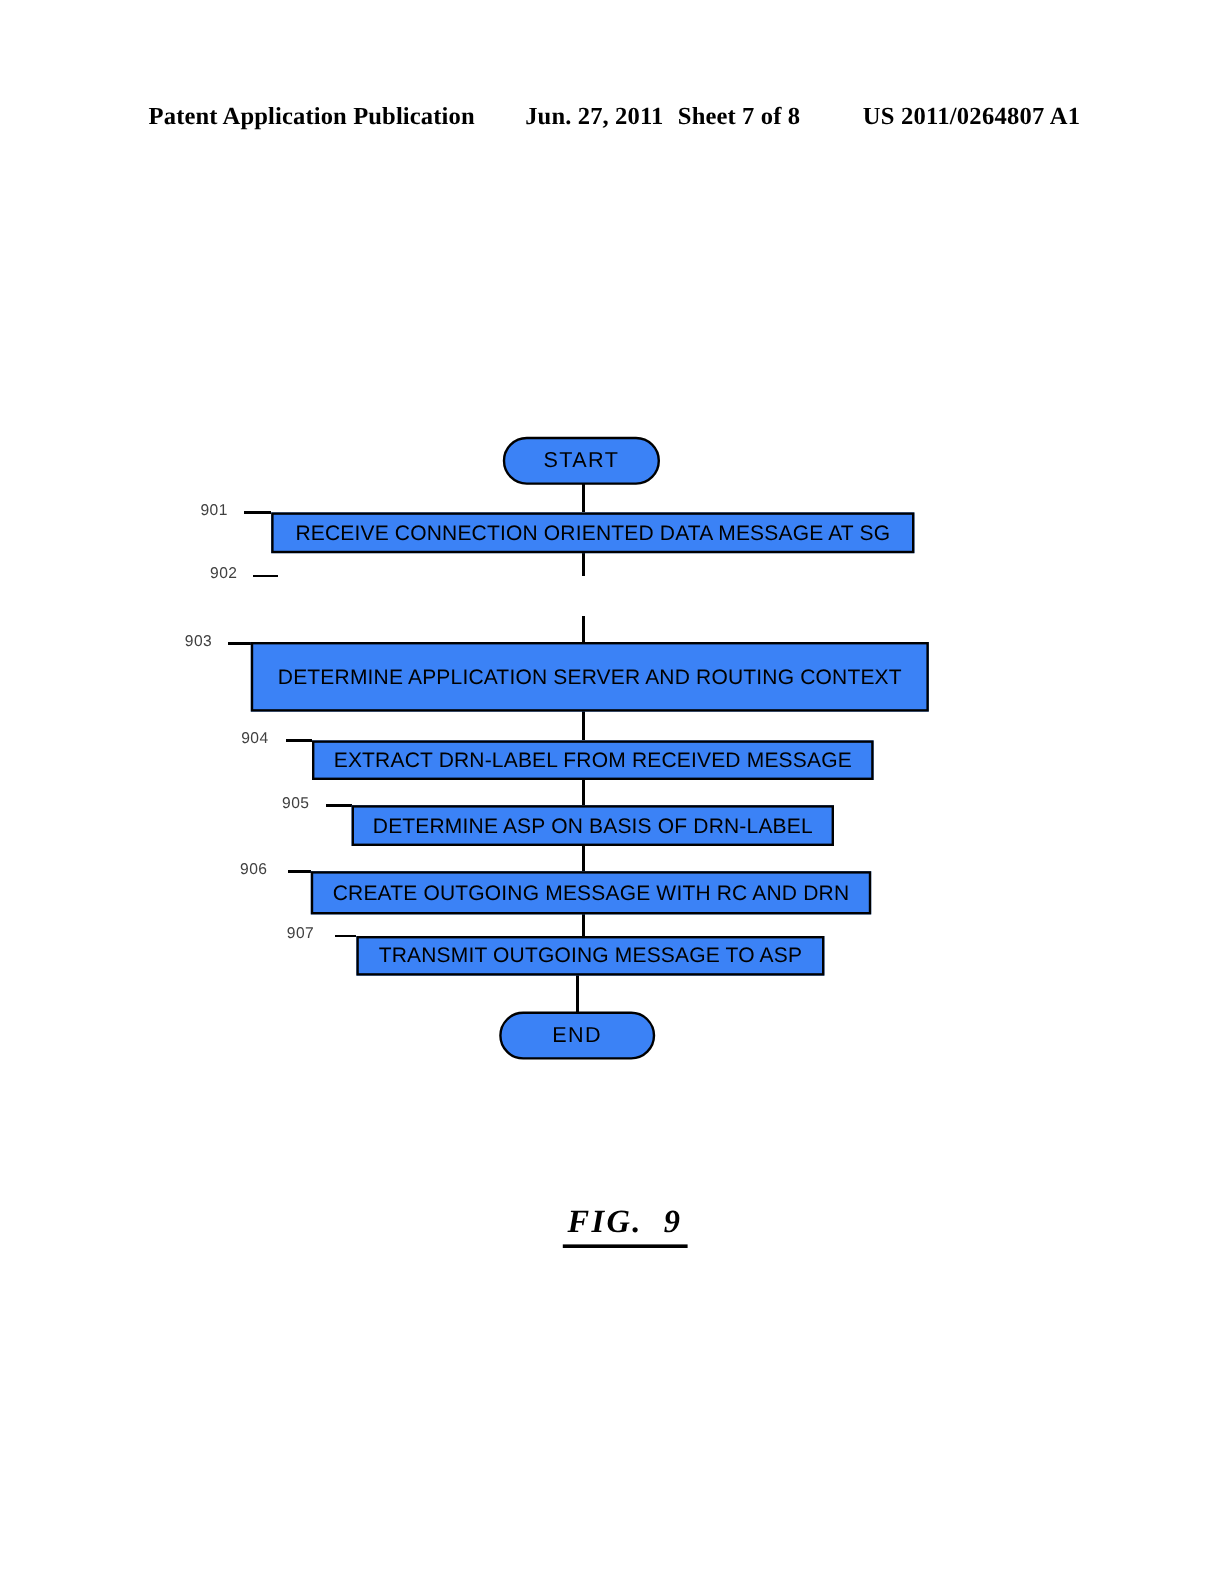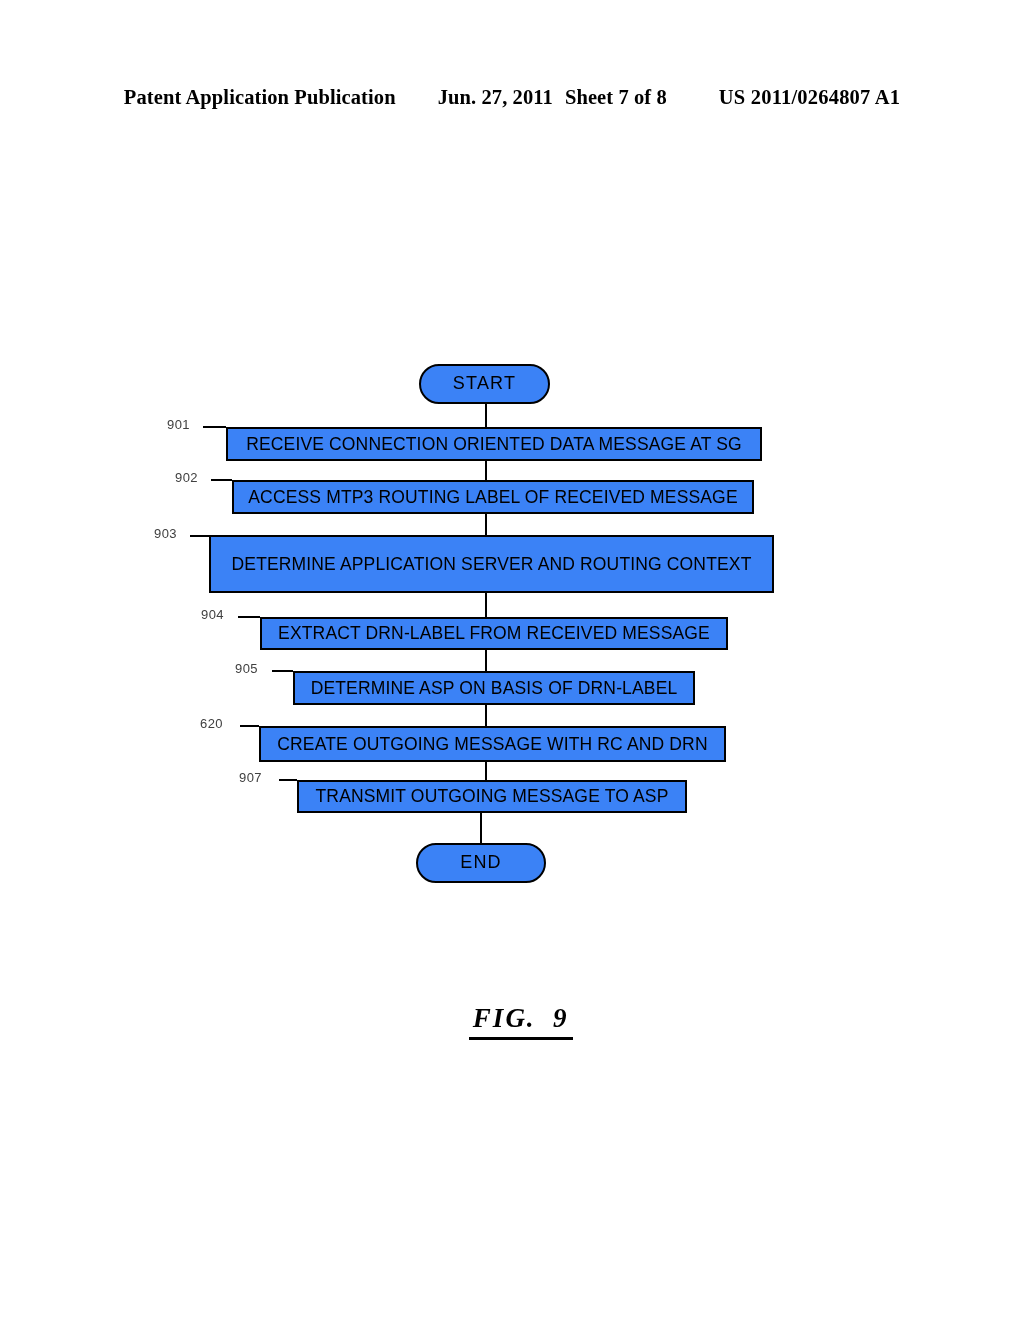--- a/index.html
+++ b/index.html
@@ -147,40 +147,37 @@
   <div class="node terminal" style="left:419px; top:364px; width:131px; height:40px;">
     <span class="ln">START</span>
   </div>
 
   <div class="ref" style="left:167px; top:417px;">901</div>
   <div class="node" style="left:226px; top:427px; width:536px; height:34px;">
     <span class="ln">RECEIVE CONNECTION ORIENTED DATA MESSAGE AT SG</span>
   </div>
 
   <div class="ref" style="left:175px; top:470px;">902</div>
-  <div class="node" style="left:232px; top:480px; width:522px; height:34px;">
-    <span class="ln">ACCESS MTP3 ROUTING LABEL OF RECEIVED MESSAGE</span>
-  </div>
 
   <div class="ref" style="left:154px; top:526px;">903</div>
   <div class="node" style="left:209px; top:535px; width:565px; height:58px;">
     <span class="ln">DETERMINE APPLICATION SERVER AND ROUTING CONTEXT</span>
   </div>
 
   <div class="ref" style="left:201px; top:607px;">904</div>
   <div class="node" style="left:260px; top:617px; width:468px; height:33px;">
     <span class="ln">EXTRACT DRN-LABEL FROM RECEIVED MESSAGE</span>
   </div>
 
   <div class="ref" style="left:235px; top:661px;">905</div>
   <div class="node" style="left:293px; top:671px; width:402px; height:34px;">
     <span class="ln">DETERMINE ASP ON BASIS OF DRN-LABEL</span>
   </div>
 
-  <div class="ref" style="left:200px; top:716px;">620</div>
+  <div class="ref" style="left:200px; top:716px;">906</div>
   <div class="node" style="left:259px; top:726px; width:467px; height:36px;">
     <span class="ln">CREATE OUTGOING MESSAGE WITH RC AND DRN</span>
   </div>
 
   <div class="ref" style="left:239px; top:770px;">907</div>
   <div class="node" style="left:297px; top:780px; width:390px; height:33px;">
     <span class="ln">TRANSMIT OUTGOING MESSAGE TO ASP</span>
   </div>
 
   <div class="node terminal" style="left:416px; top:843px; width:130px; height:40px;">

